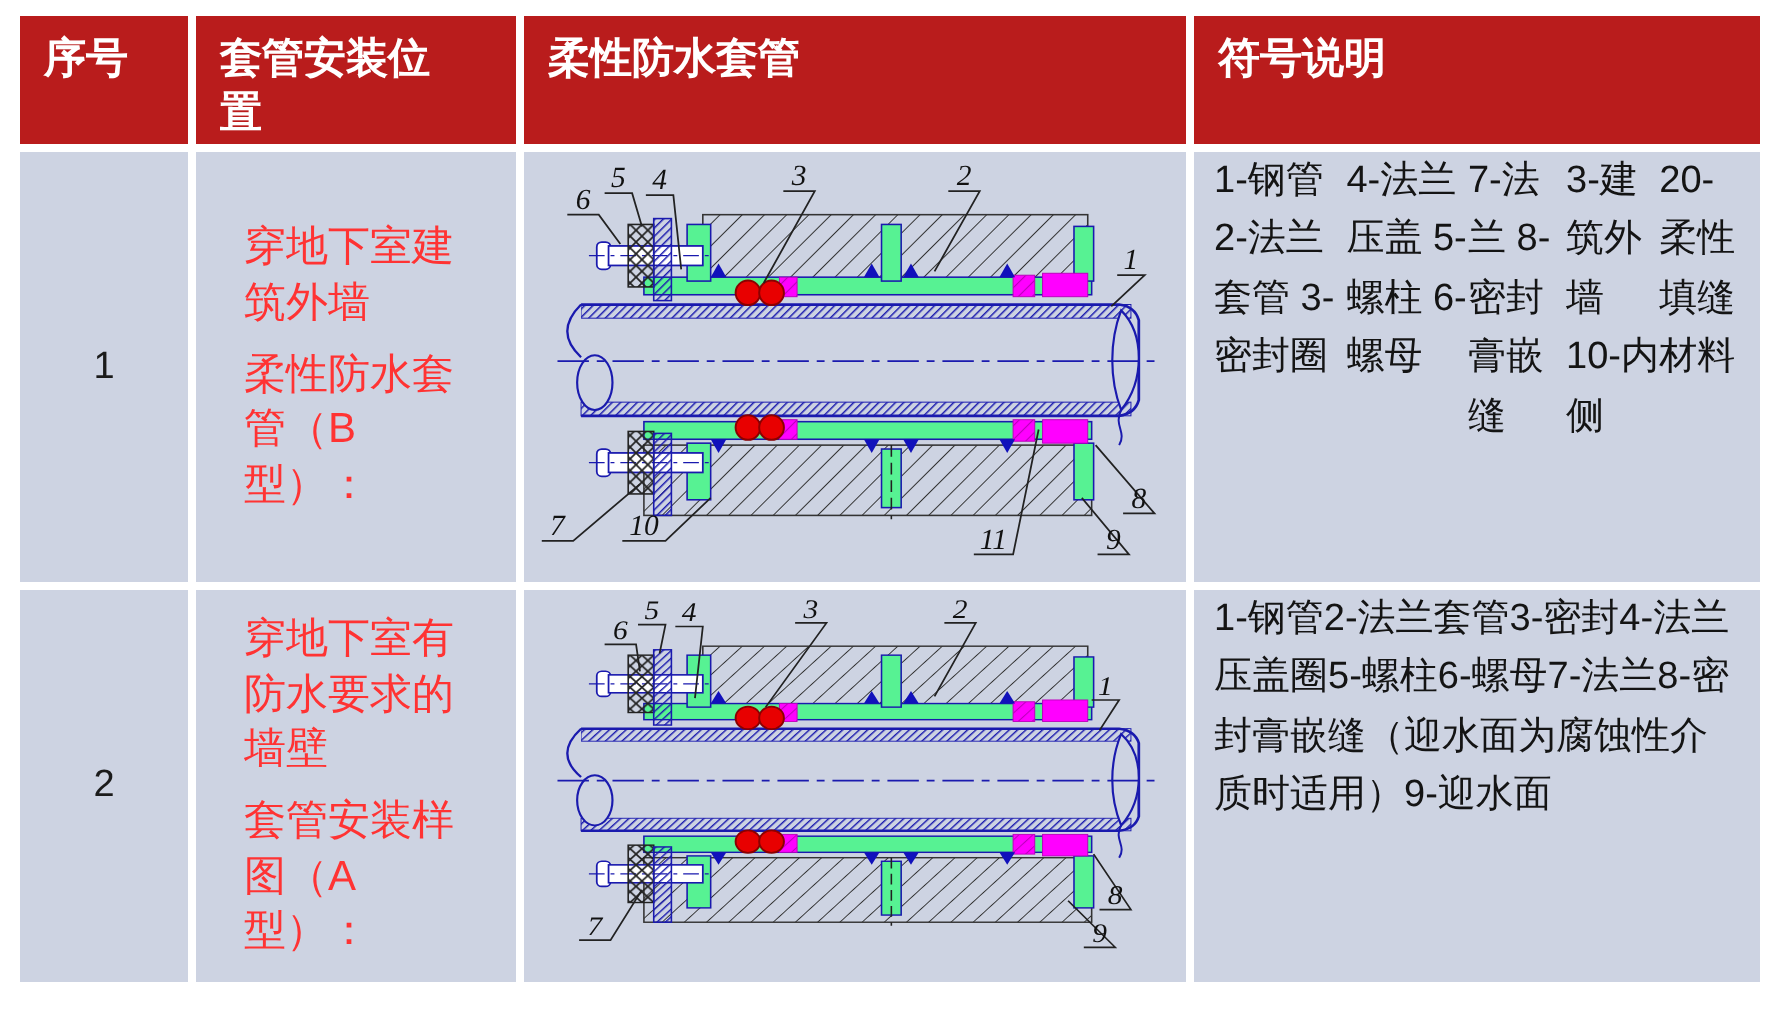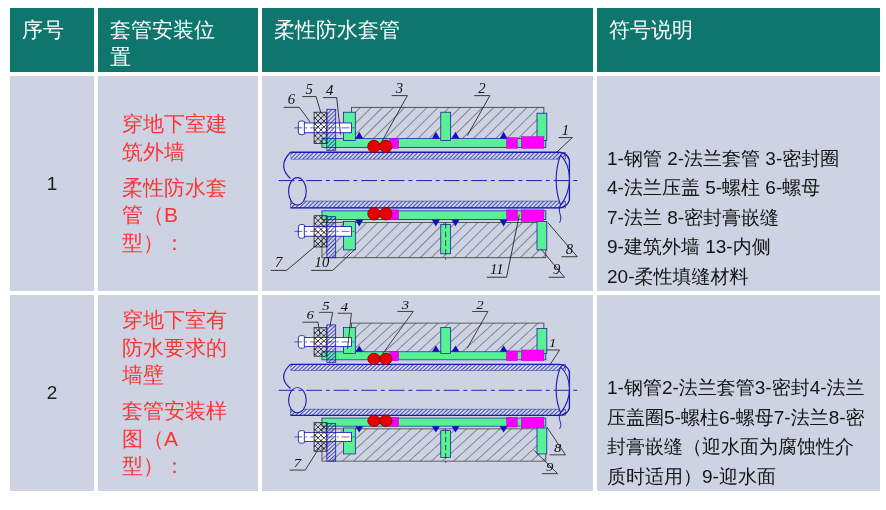--- a/index.html
+++ b/index.html
@@ -8,37 +8,37 @@
 
   .table-grid{
     position:absolute; left:10px; top:8px;
     display:grid;
     grid-template-columns:84px 160px 331px 283px;
     grid-template-rows:64px 215px 196px;
     gap:4px;
   }
   .cell{ background:#CDD3E2; }
   .hdr{
-    background:#0f766e; color:#ffffff;
-    font-size:21px; font-weight:400; line-height:1.3;
+    background:#b91c1c; color:#ffffff;
+    font-size:21px; font-weight:700; line-height:1.3;
     padding:8px 12px;
   }
   .hdr.pos{ padding-right:38px; }
   .num-cell{
     display:flex; align-items:center; justify-content:center;
     font-size:19px; color:#1b1b1b;
   }
   .pos-cell{
     display:flex; flex-direction:column; justify-content:center;
     padding:0 24px; color:#FF3333; font-size:21px; line-height:1.32;
   }
   .pos-cell .para + .para{ margin-top:8px; }
   .diag-cell{ display:flex; align-items:center; justify-content:center; overflow:hidden; }
   .legend-cell{
-    display:flex; flex-direction:column; justify-content:flex-end;
+    display:flex; flex-direction:row; justify-content:flex-end;
     padding:0 10px; color:#141414; font-size:19px; line-height:1.55;
   }
   svg.diag{ display:block; }
   .lbl{
     font-family:"Liberation Serif", serif; font-style:italic;
     font-size:15px; fill:#111;
   }
   .leader{ fill:none; stroke:#222; stroke-width:0.9; }
   .defs-holder{ position:absolute; width:0; height:0; }
 </style>
@@ -174,21 +174,21 @@
         <text class="lbl" x="236" y="199" text-anchor="middle">11</text>
         <text class="lbl" x="297" y="199" text-anchor="middle">9</text>
         <text class="lbl" x="310" y="178" text-anchor="middle">8</text>
       </g>
     </svg>
   </div>
   <div class="cell legend-cell">
     <div>1-钢管 2-法兰套管 3-密封圈</div>
     <div>4-法兰压盖 5-螺柱 6-螺母</div>
     <div>7-法兰 8-密封膏嵌缝</div>
-    <div>9-建筑外墙 13-内侧</div>
+    <div>3-建筑外墙 10-内侧</div>
     <div>20-柔性填缝材料</div>
   </div>
 
   <div class="cell num-cell">2</div>
   <div class="cell pos-cell">
     <div class="para">穿地下室有防水要求的墙壁</div>
     <div class="para">套管安装样图（A型）：</div>
   </div>
   <div class="cell diag-cell">
     <svg class="diag" width="326" height="190" viewBox="0 0 332 212" preserveAspectRatio="none">

